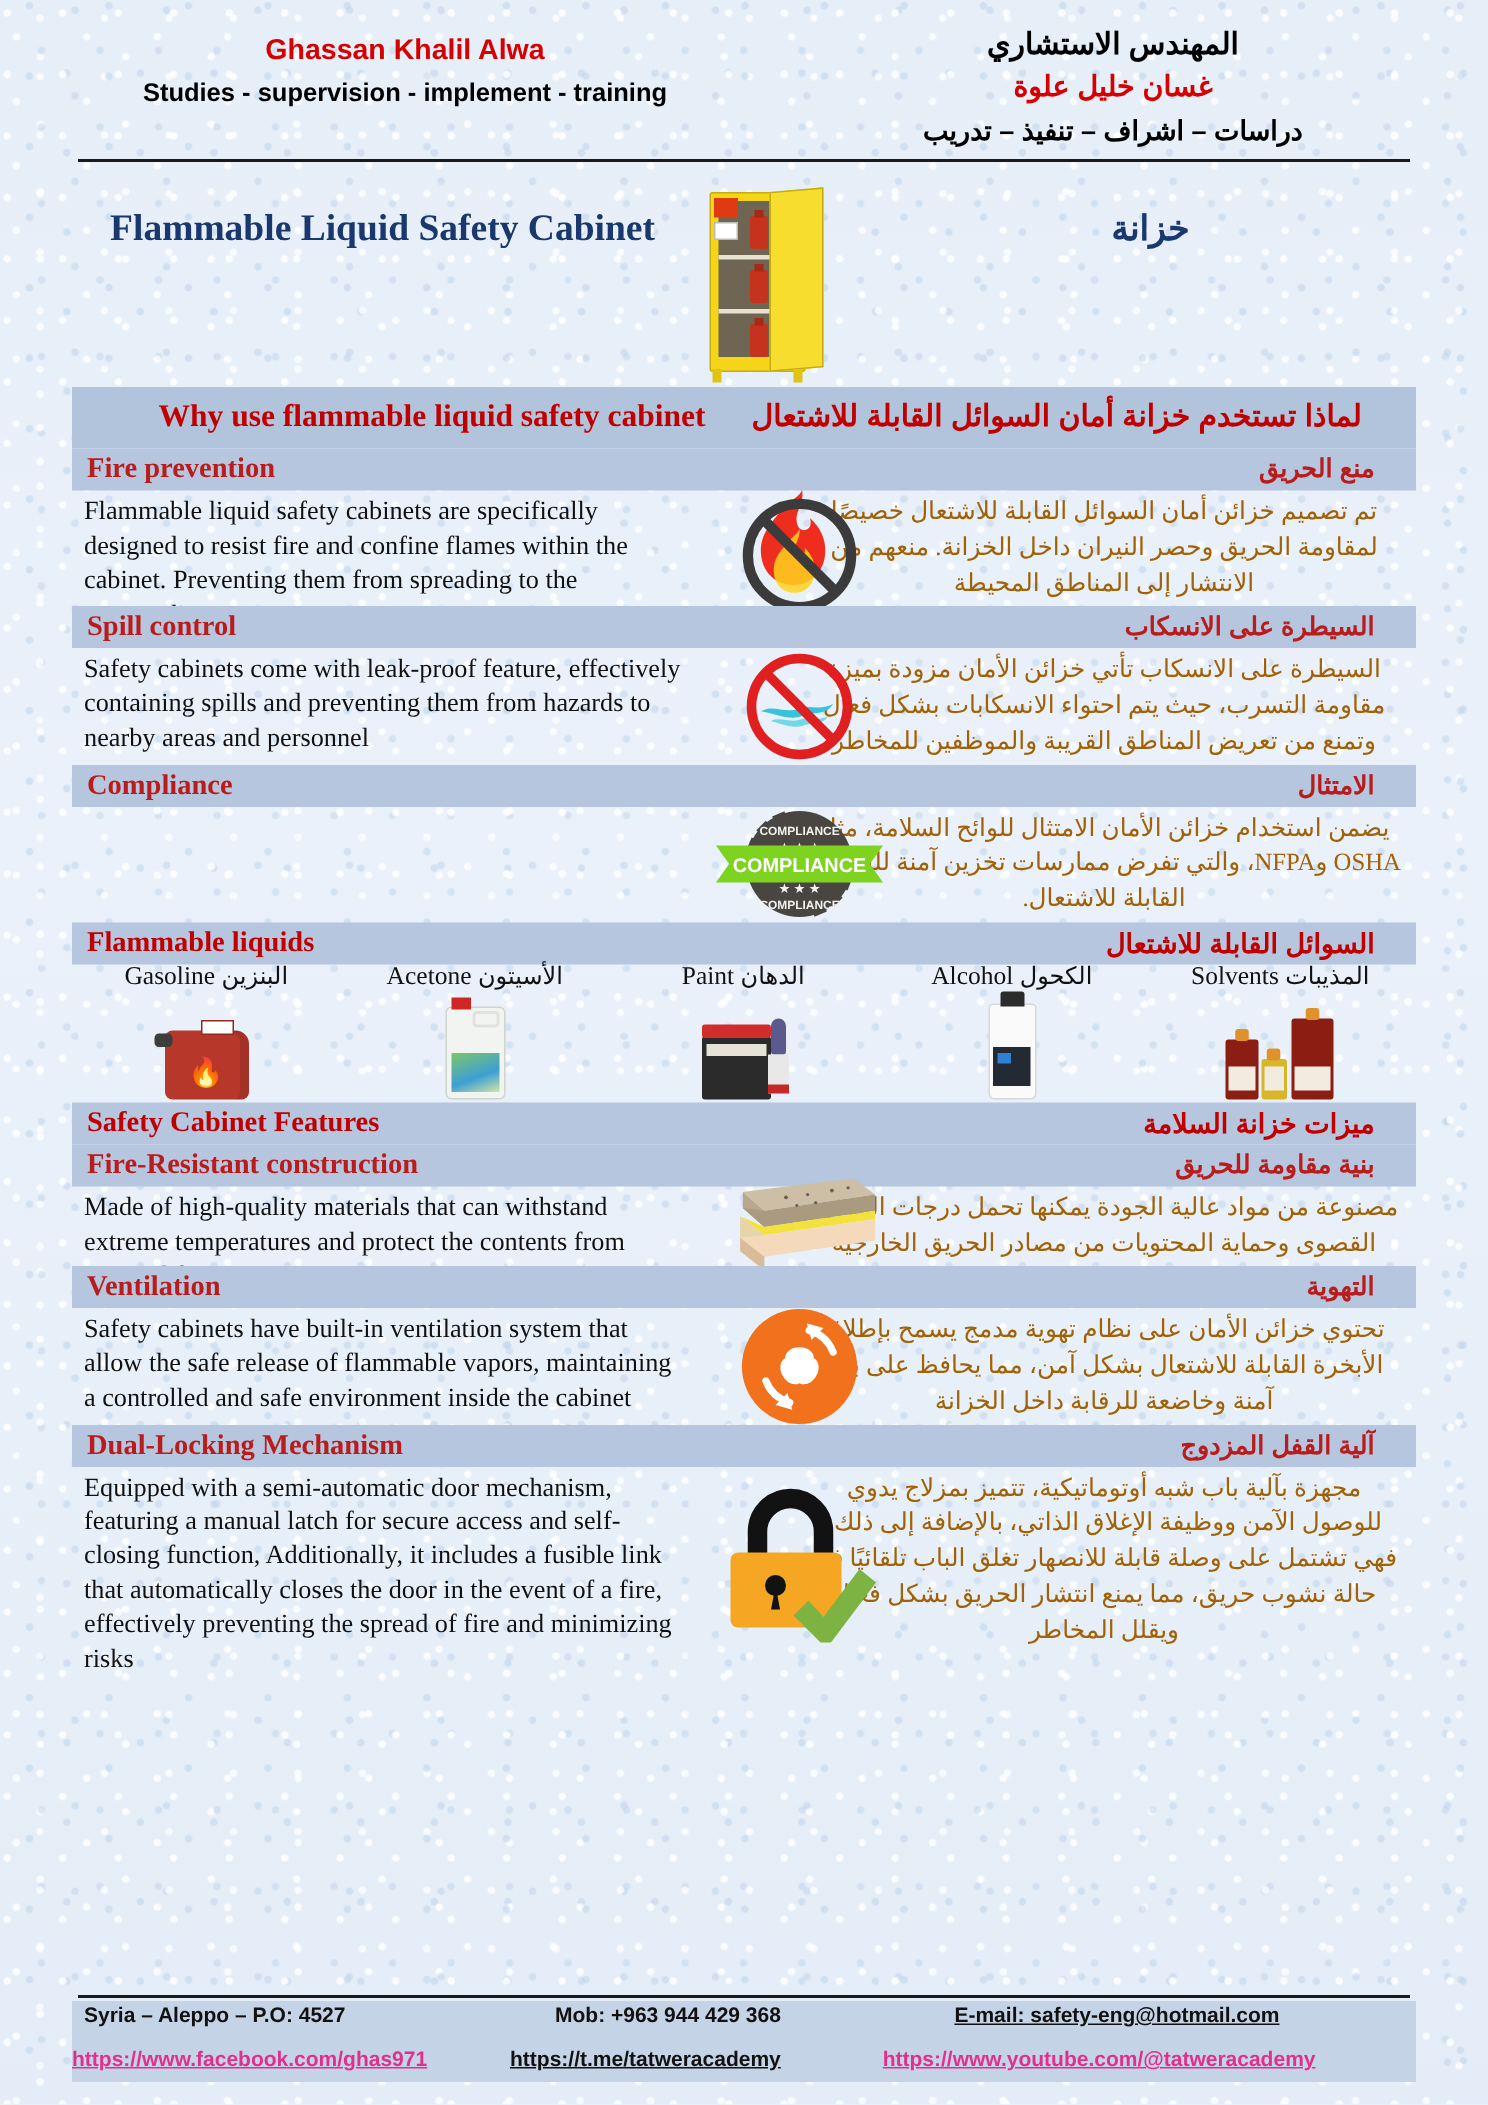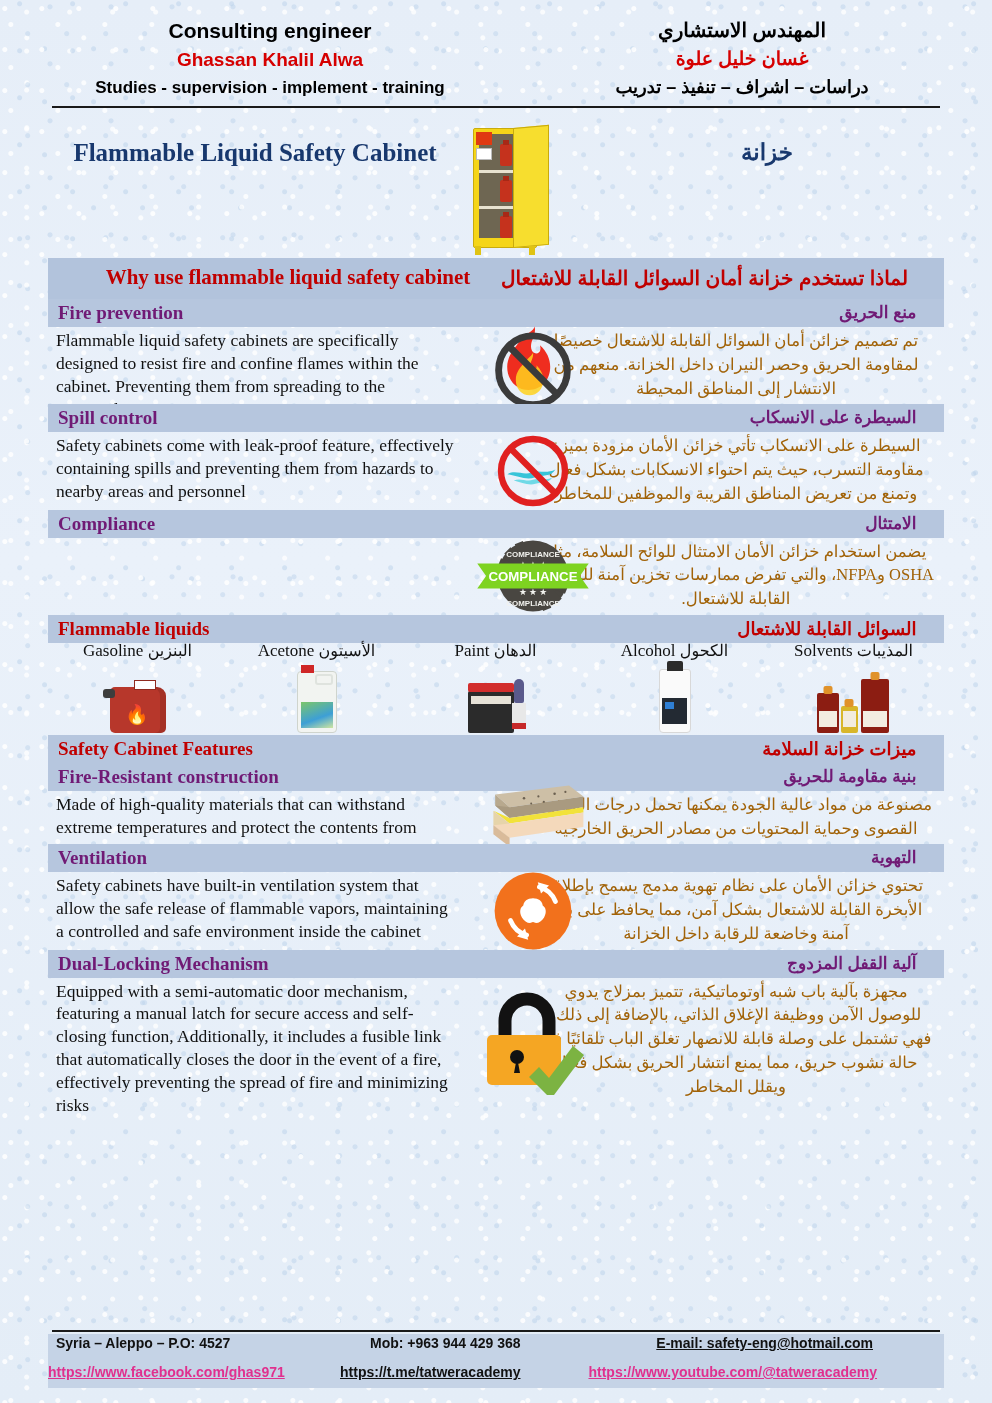--- a/index.html
+++ b/index.html
@@ -82,21 +82,21 @@
   .bar.tall{padding:6px 10px;}
   .bar-en{
     display:inline-block;width:48%;vertical-align:top;
     font-family:"Liberation Serif",serif;font-weight:bold;
   }
   .bar-ar{
     display:inline-block;width:50%;vertical-align:top;text-align:right;direction:rtl;
     font-family:"Liberation Sans",sans-serif;font-weight:bold;
   }
   .bar.red .bar-en,.bar.red .bar-ar{color:#c00000;}
-  .bar.blue .bar-en,.bar.blue .bar-ar{color:#701a75;}
+  .bar.blue .bar-en,.bar.blue .bar-ar{color:#b91c1c;}
   .bar.sect{background:#b2c3dc;padding-left:36px;}
   .bar.sect .bar-en{font-size:21px;text-align:center;line-height:1.3;}
   .bar.sect .bar-ar{font-size:20px;text-align:center;line-height:1.45;}
   .bar.sub .bar-en{font-size:19px;}
   .bar.sub .bar-ar{font-size:17px;}
   .bar.liq .bar-en{font-size:19px;}
   .bar.liq .bar-ar{font-size:18px;}
 
   .body{
     position:relative;width:896px;min-height:10px;box-sizing:border-box;
@@ -193,21 +193,20 @@
 </style>
 </head>
 <body>
 
 <div class="page"></div>
 
 <div class="content">
 
   <div class="masthead">
     <div class="mh-col mh-en">
-      <div class="mh-l1">Consulting engineer</div>
       <div class="mh-l2">Ghassan Khalil Alwa</div>
       <div class="mh-l3">Studies - supervision - implement - training</div>
     </div>
     <div class="mh-col mh-ar">
       <div class="mh-l1">المهندس الاستشاري</div>
       <div class="mh-l2">غسان خليل علوة</div>
       <div class="mh-l3">دراسات – اشراف – تنفيذ – تدريب</div>
     </div>
   </div>
   <div class="mh-rule"></div>
@@ -454,20 +453,20 @@
 
   </div>
 
   <div class="footer">
     <div class="f-rule"></div>
     <div class="f-band"></div>
     <div class="f-band2"></div>
 
     <div class="f-item" style="left:56px">Syria – Aleppo – P.O: 4527</div>
     <div class="f-item" style="left:370px">Mob: +963 944 429 368</div>
-    <div class="f-item f-mail" style="right:52px">E-mail: safety-eng@hotmail.com</div>
+    <div class="f-item f-mail" style="right:72px">E-mail: safety-eng@hotmail.com</div>
 
     <a class="f-link pink" style="left:48px" href="#">https://www.facebook.com/ghas971</a>
     <a class="f-link dark" style="left:340px" href="#">https://t.me/tatweracademy</a>
     <a class="f-link pink" style="right:48px" href="#">https://www.youtube.com/@tatweracademy</a>
   </div>
 
 </div>
 
 </body></html>

